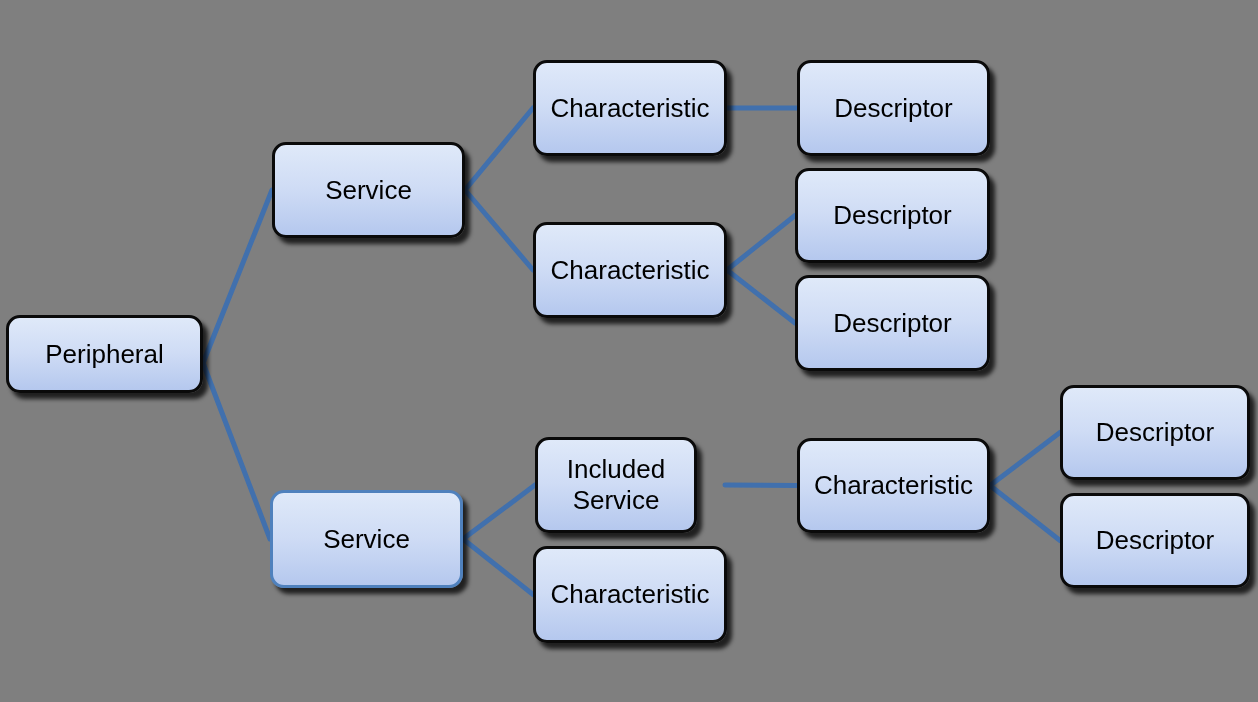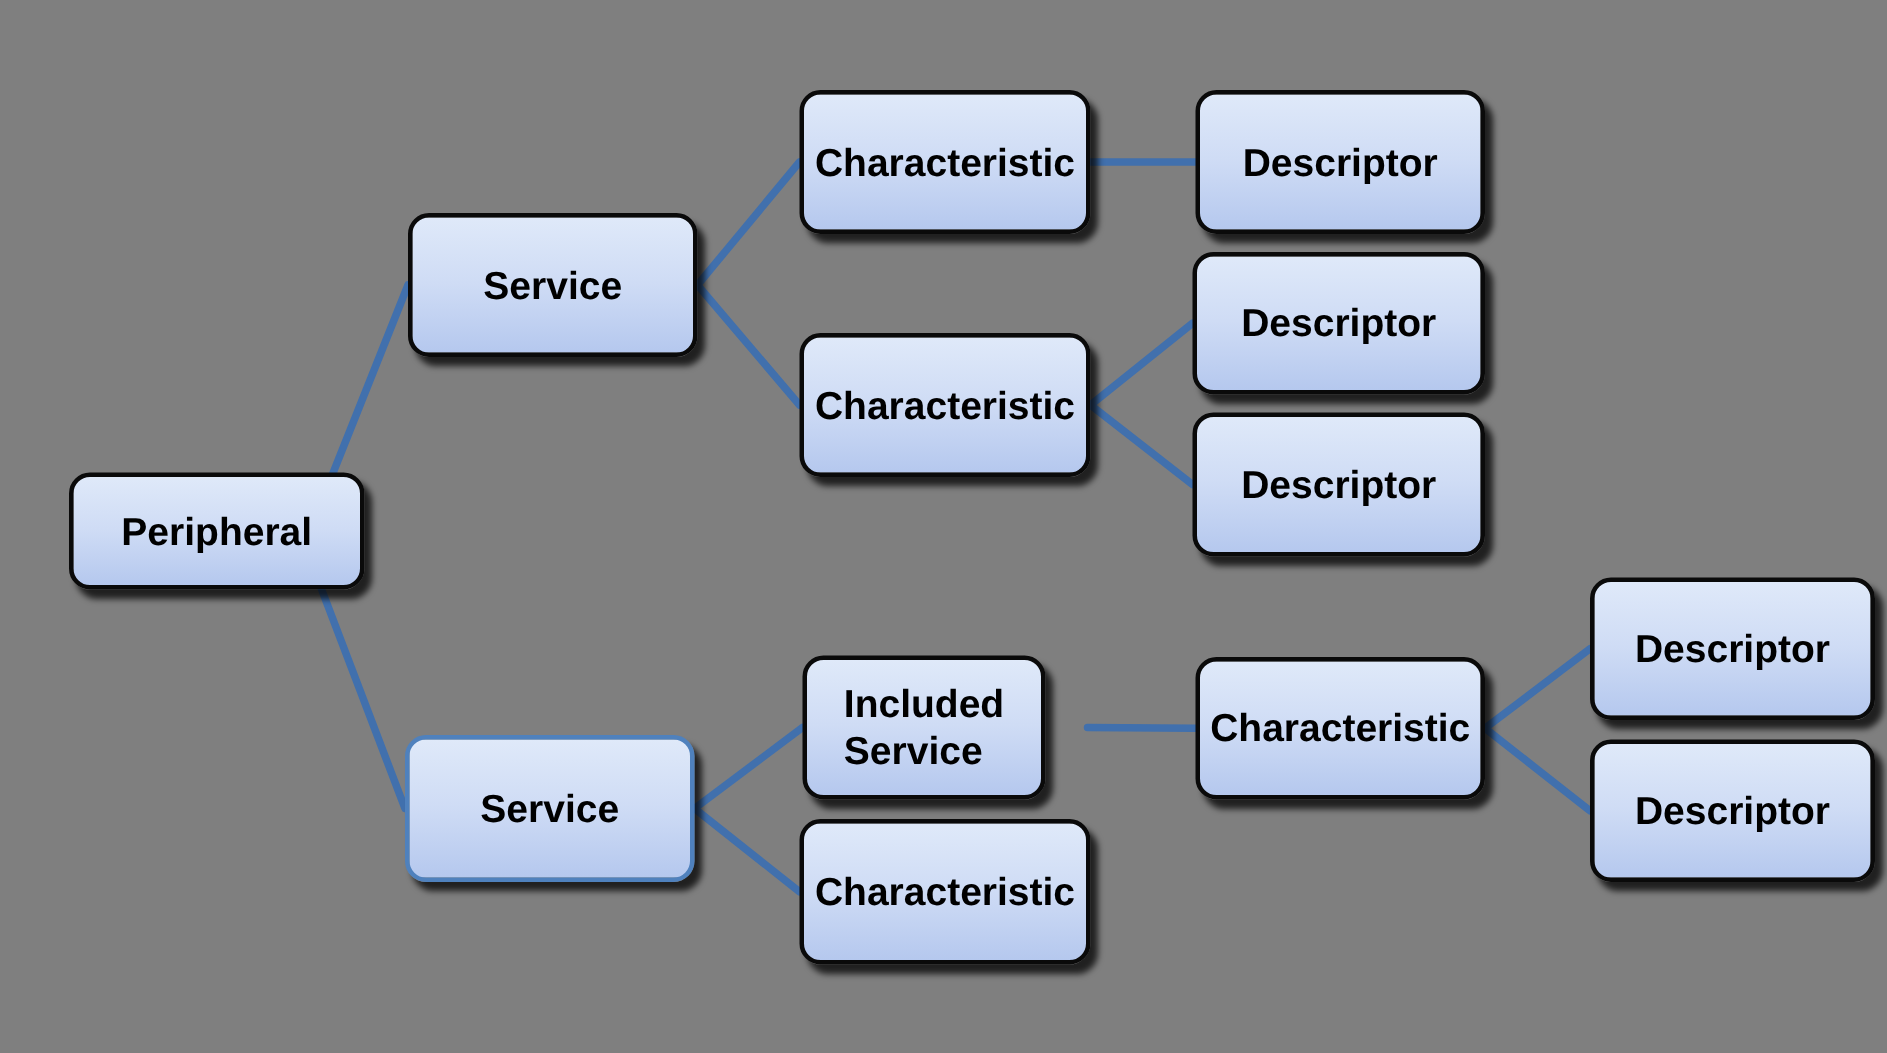--- a/index.html
+++ b/index.html
@@ -37,21 +37,21 @@
   .node{
     position:absolute;
     box-sizing:border-box;
     border:3px solid var(--border-black);
     border-radius:14px;
     background:linear-gradient(180deg,var(--fill-top) 0%,var(--fill-mid) 48%,var(--fill-bot) 100%);
     box-shadow:5px 6px 4px rgba(0,0,0,0.75);
     display:flex;
     align-items:center;
     justify-content:center;
-    font-weight:bold;
+    text-align:center;
   }
   .node.accent{
     border-color:var(--border-accent);
   }
   .node .label{
     color:var(--text);
     font-size:26px;
     line-height:1.18;
     white-space:pre-line;
     padding:0 4px;
@@ -69,21 +69,21 @@
       <line x1="727" y1="108" x2="797" y2="108"></line>
       <line x1="727" y1="270" x2="795" y2="215.5"></line>
       <line x1="727" y1="270" x2="795" y2="323"></line>
       <line x1="463" y1="539" x2="535" y2="485"></line>
       <line x1="463" y1="539" x2="533" y2="594.5"></line>
       <line x1="725" y1="485" x2="797" y2="485.5"></line>
       <line x1="990" y1="485.5" x2="1060" y2="432.5"></line>
       <line x1="990" y1="485.5" x2="1060" y2="540.5"></line>
     </svg>
 
-<div class="node" style="left: 6px; top: 315px; width: 197px; height: 78px; margin-left: 40px;">
+<div class="node" style="left: 6px; top: 315px; width: 197px; height: 78px;">
       <span class="label">Peripheral</span>
     </div>
     <div class="node" style="left: 272px; top: 142px; width: 193px; height: 96px;">
       <span class="label">Service</span>
     </div>
     <div class="node" style="left: 533px; top: 60px; width: 194px; height: 96px;">
       <span class="label">Characteristic</span>
     </div>
     <div class="node" style="left: 797px; top: 60px; width: 193px; height: 96px;">
       <span class="label">Descriptor</span>

